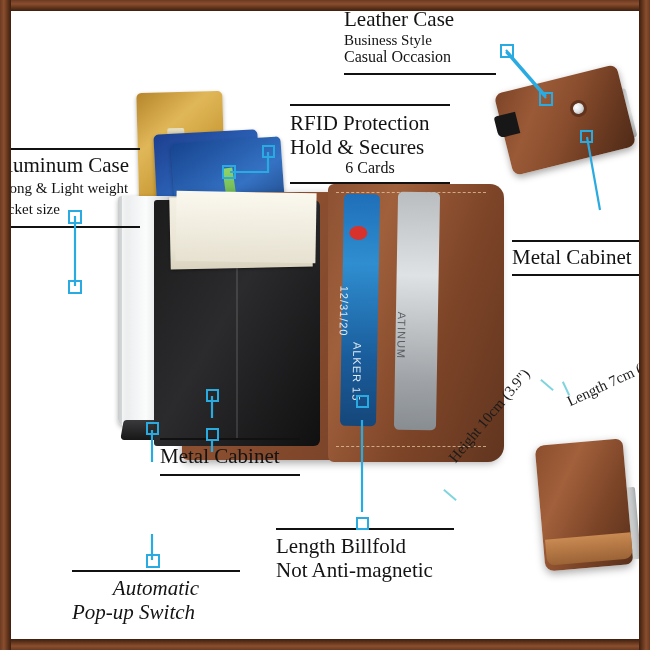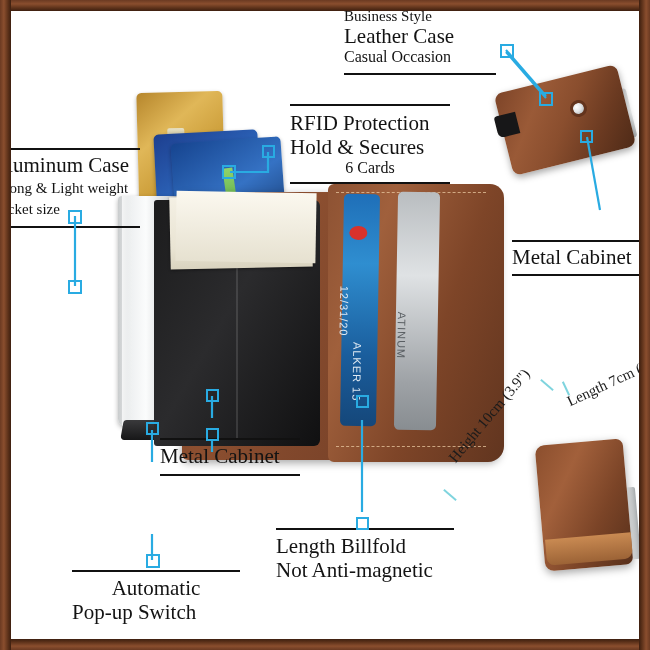--- a/index.html
+++ b/index.html
@@ -354,22 +354,22 @@
   <div class="marker-box" style="left:206px; top:389px; width:13px; height:13px;"></div>
   <div class="marker-box" style="left:206px; top:428px; width:13px; height:13px;"></div>
   <div class="marker-box" style="left:146px; top:422px; width:13px; height:13px;"></div>
 
   <div class="marker-box" style="left:356px; top:395px; width:13px; height:13px;"></div>
   <div class="marker-box" style="left:356px; top:517px; width:13px; height:13px;"></div>
 
   <div class="marker-box" style="left:146px; top:554px; width:14px; height:14px;"></div>
 
   <div class="callout" id="c-leather" style="left:344px; top:8px; width:152px;">
+    <div class="cl-line cl-1">Leather Case</div>
     <div class="cl-line cl-2">Business Style</div>
-    <div class="cl-line cl-1">Leather Case</div>
     <div class="cl-line cl-3" style="margin-top:0;">Casual Occasion</div>
     <div class="rule" style="margin-top:7px;"></div>
   </div>
 
   <div class="callout" id="c-rfid" style="left:290px; top:104px; width:160px;">
     <div class="rule" style="margin-bottom:6px;"></div>
     <div class="cl-line cl-1">RFID Protection</div>
     <div class="cl-line cl-1">Hold &amp; Secures</div>
     <div class="cl-line cl-3" style="text-align:center;">6 Cards</div>
     <div class="rule" style="margin-top:5px;"></div>
@@ -394,21 +394,21 @@
     <div class="cl-line cl-1">Metal Cabinet</div>
     <div class="rule" style="margin-top:5px;"></div>
   </div>
 
   <div class="callout" id="c-billfold" style="left:276px; top:528px; width:178px;">
     <div class="rule" style="margin-bottom:5px;"></div>
     <div class="cl-line cl-1">Length Billfold</div>
     <div class="cl-line cl-1">Not Anti-magnetic</div>
   </div>
 
-  <div class="callout" id="c-popup" style="left:72px; top:570px; width:168px;">
+  <div class="callout" id="c-popup" style="left:72px; top:570px; width:168px;font-style:italic;">
     <div class="rule" style="margin-bottom:5px;"></div>
     <div class="cl-line cl-1" style="text-align:center;">Automatic</div>
     <div class="cl-line cl-1" style="text-align:left;">Pop-up Switch</div>
   </div>
 
   <div class="dim-label" style="left:452px; top:452px; transform: rotate(-50deg); transform-origin: left center;">Height  10cm (3.9")</div>
   <div class="dim-tick" style="left:449px; top:487px; height:16px; transform: rotate(-50deg);"></div>
   <div class="dim-tick" style="left:546px; top:377px; height:16px; transform: rotate(-50deg);"></div>
 
   <div class="dim-label" style="left:568px; top:394px; transform: rotate(-25deg); transform-origin: left center;">Length 7cm (2.8")</div>

